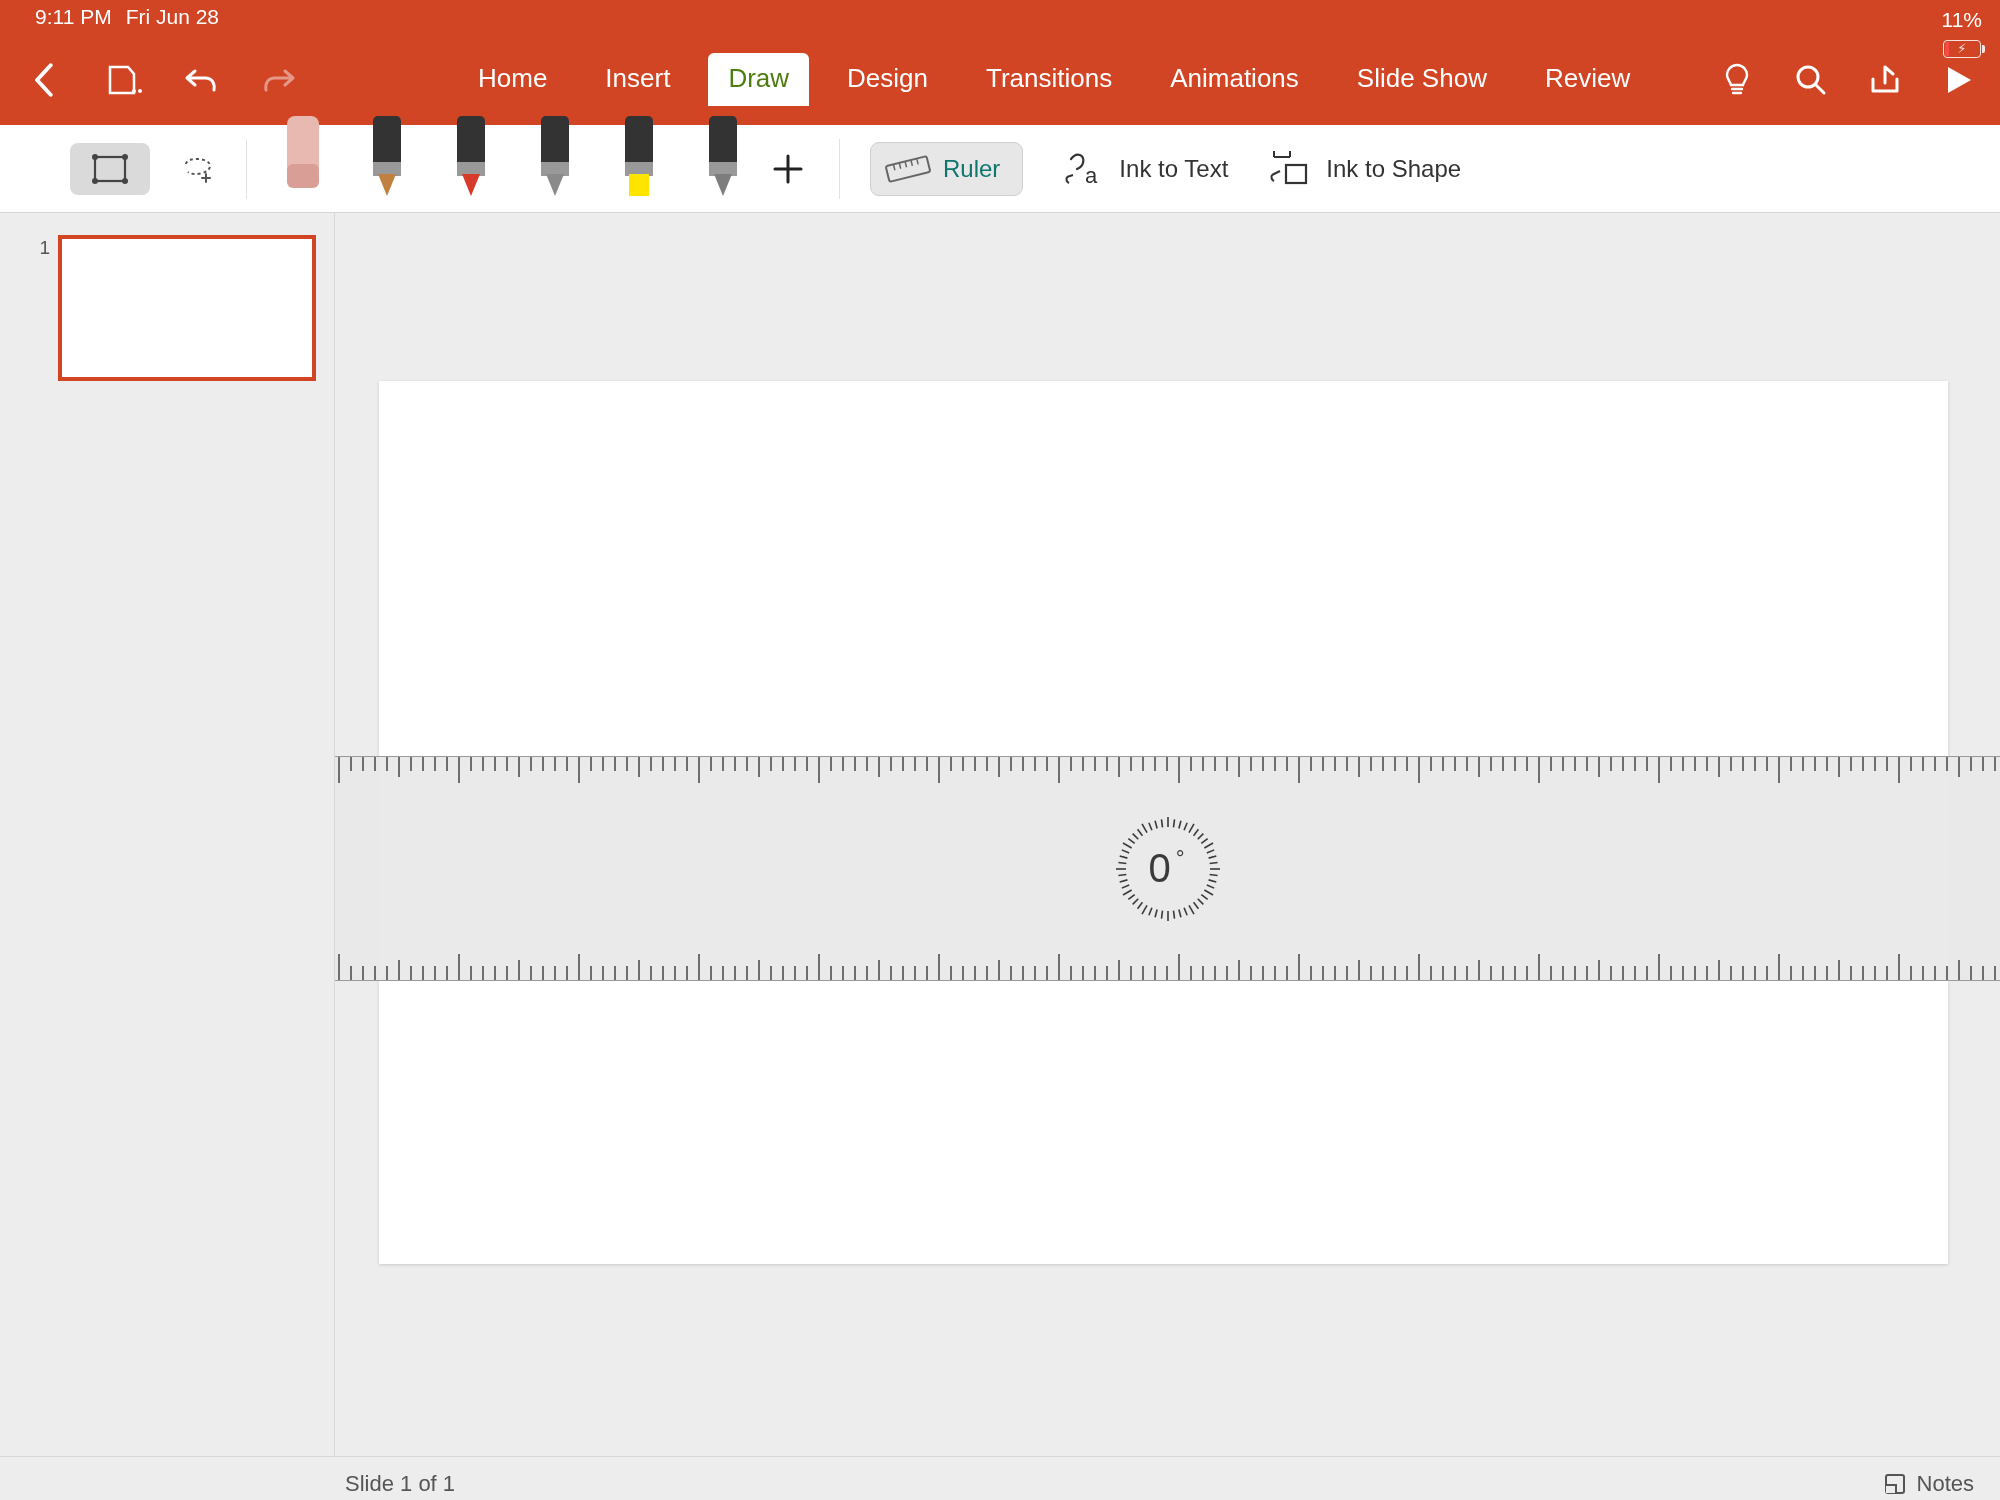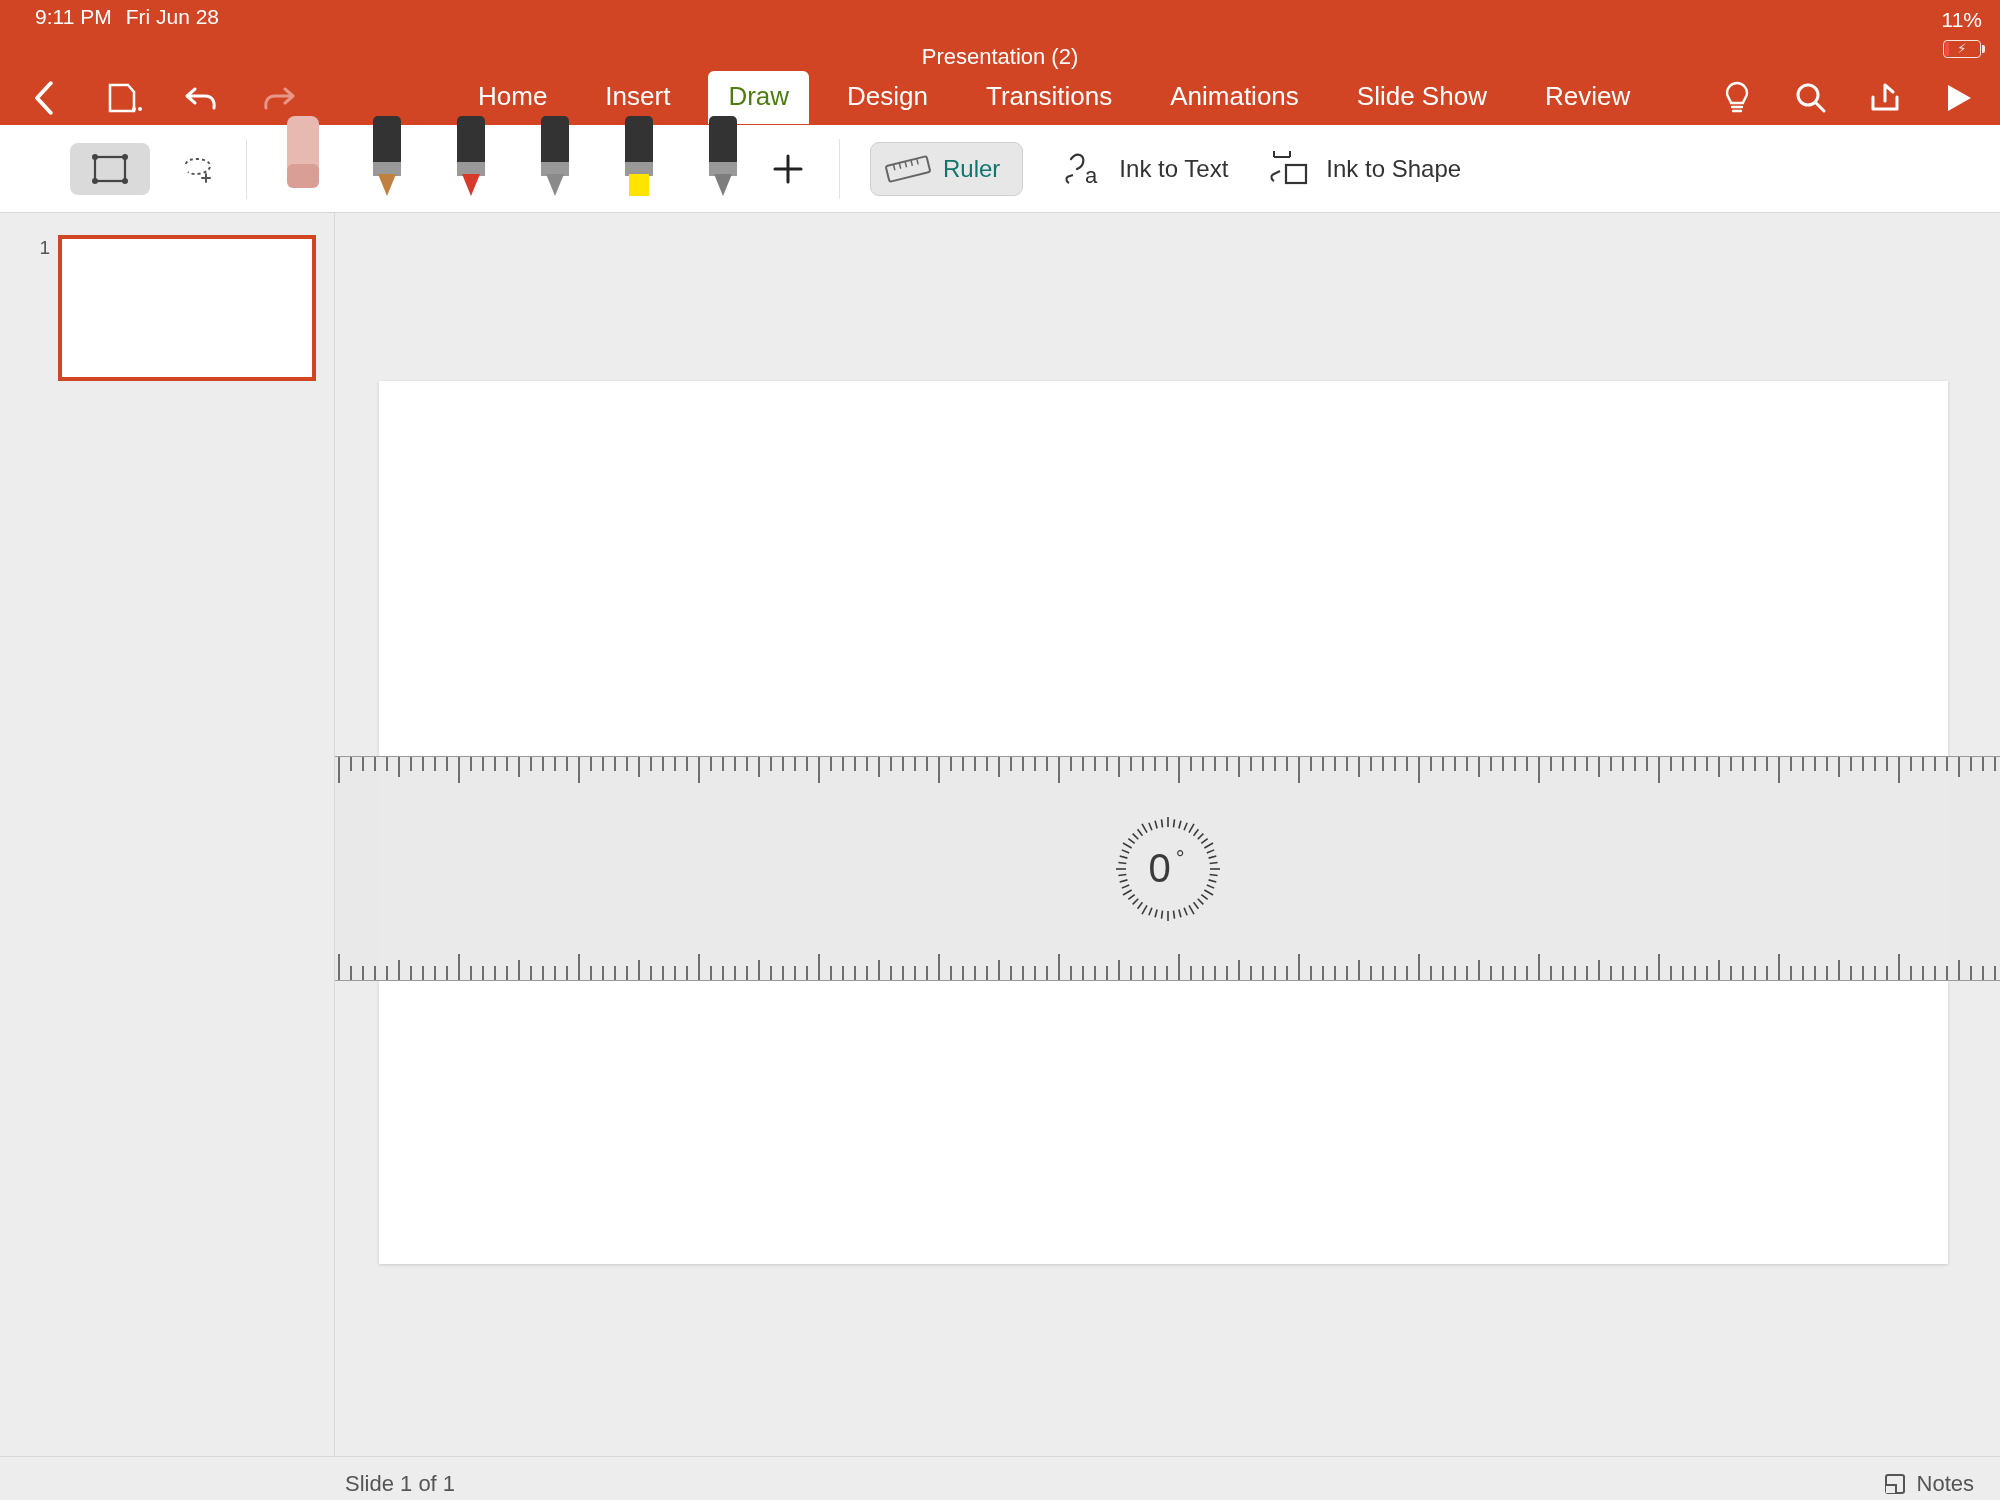--- a/index.html
+++ b/index.html
@@ -80,23 +80,20 @@
     </span>
     <span>11%</span>
     <span class="battery">
         <span class="lvl"></span>
         <span class="bolt">⚡︎</span>
       </span>
   </div>
 </div>
 
 <div class="titlebar">
-  <div class="doc-title-row">
-    <span>Presentation (2)</span>
-  </div>
   <div class="toolbar-row">
     <div class="nav-left">
       <span class="icon-btn">
         <svg width="26" height="34" viewBox="0 0 20 30">
             <path d="M15 2 L3 15 L15 28" stroke="#fff" stroke-width="3.5" fill="none" stroke-linecap="round" stroke-linejoin="round"></path>
           </svg>
       </span>
       <span class="icon-btn">
         <svg width="38" height="34" viewBox="0 0 38 34">
             <path d="M6 4 H24 L30 11 V30 H6 Z" stroke="#fff" stroke-width="2.5" fill="none"></path>

